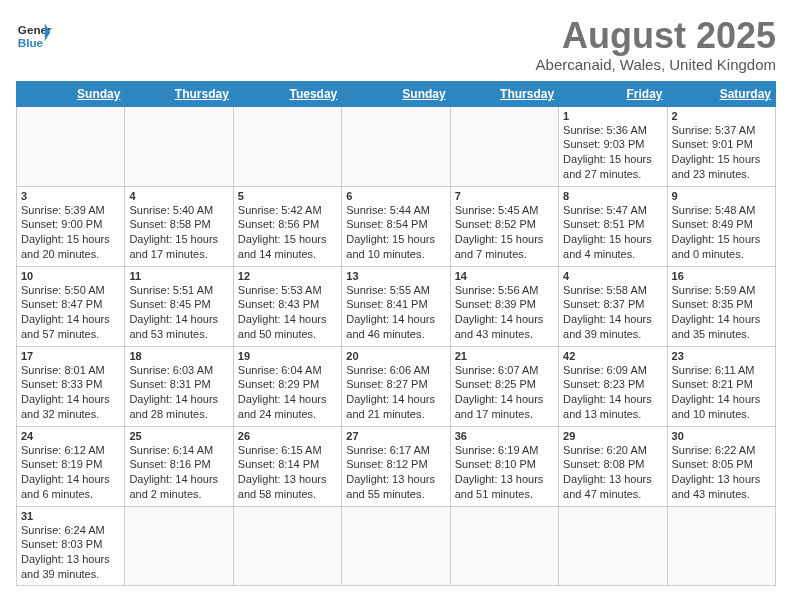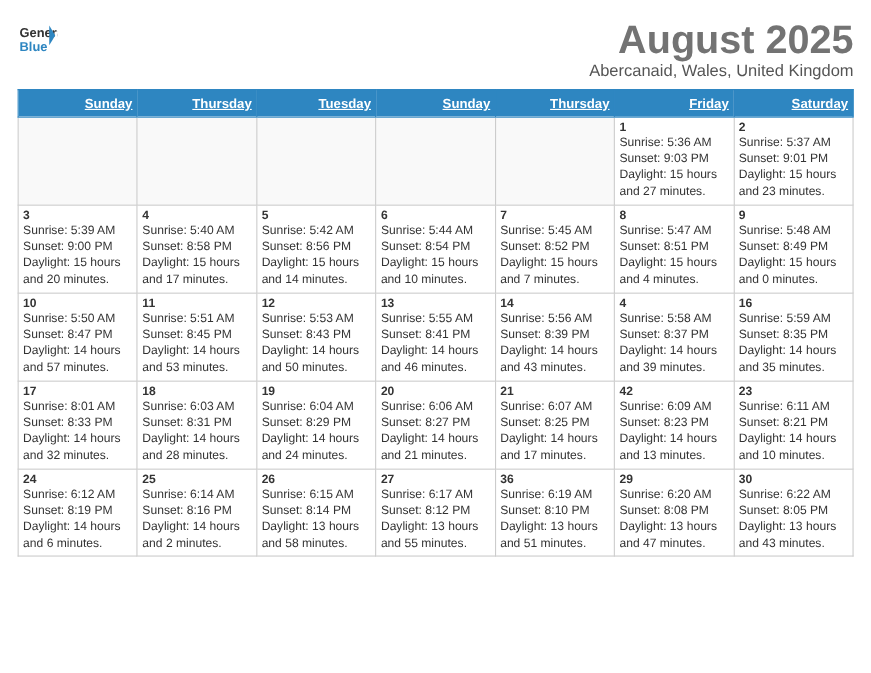--- a/index.html
+++ b/index.html
@@ -298,14 +298,28 @@
 Sunset: 8:08 PM
 Daylight: 13 hours and 47 minutes.</div>
         </td>
         <td>
           <span class="day-number">30</span>
           <div class="cell-content">Sunrise: 6:22 AM
 Sunset: 8:05 PM
 Daylight: 13 hours and 43 minutes.</div>
         </td>
       </tr>
+      <tr>
+        <td>
+          <span class="day-number">31</span>
+          <div class="cell-content">Sunrise: 6:24 AM
+Sunset: 8:03 PM
+Daylight: 13 hours and 39 minutes.</div>
+        </td>
+        <td class="empty-cell"></td>
+        <td class="empty-cell"></td>
+        <td class="empty-cell"></td>
+        <td class="empty-cell"></td>
+        <td class="empty-cell"></td>
+        <td class="empty-cell"></td>
+      </tr>
     </tbody>
 </table>
 
 </body></html>

